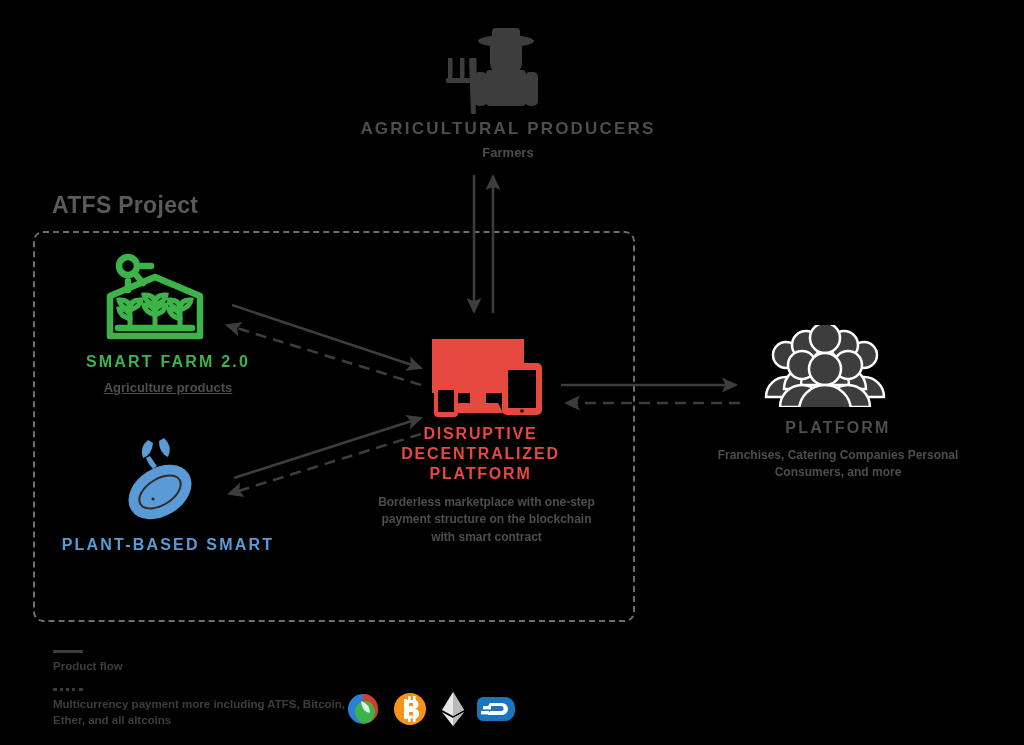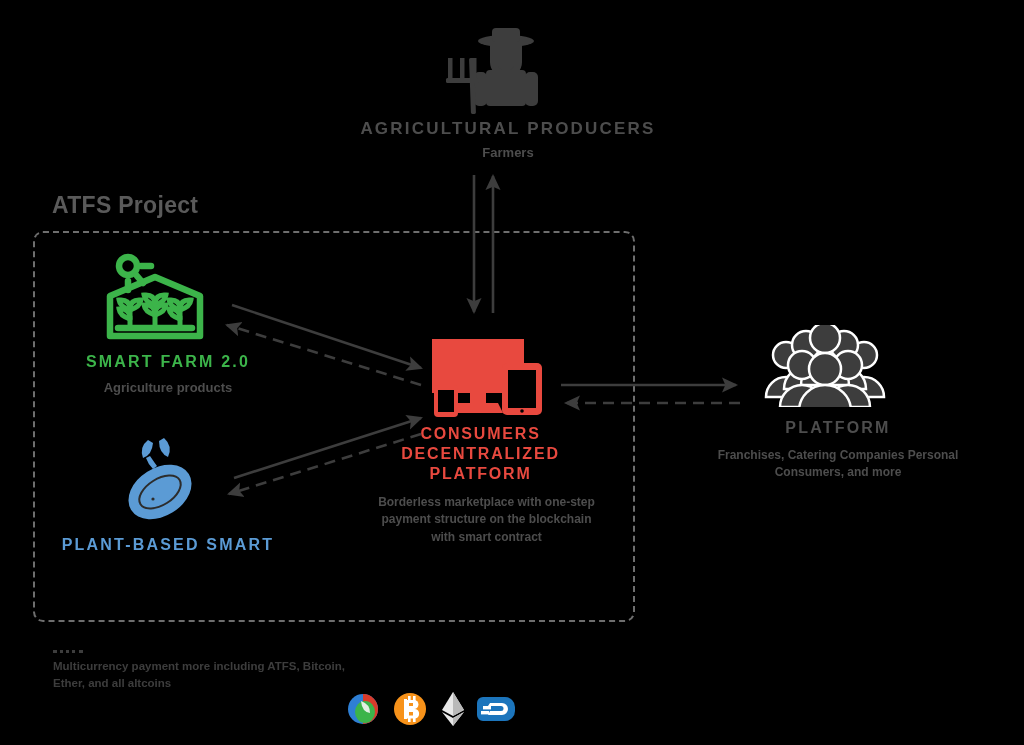--- a/index.html
+++ b/index.html
@@ -33,21 +33,21 @@
   }
 
   
   #ag-producers { left: 288px; top: 118px; width: 440px; }
   #ag-title { font-size: 17px; color: #4d4d4d; }
   #ag-sub { font-size: 13px; margin-top: 6px; }
 
   
   #smart-farm-text { left: 23px; top: 352px; width: 290px; }
   #sf-title { font-size: 16px; color: #3cb44a; }
-  #sf-sub { font-size: 13px; margin-top: 8px; }
+  #sf-sub { font-size: 13px; margin-top: 8px; text-decoration: underline; }
 
   
   #pbm-text { left: 23px; top: 535px; width: 290px; }
   #pbm-title { font-size: 16px; color: #5b9bd5; }
   #pbm-sub { font-size: 13px; margin-top: 8px; }
 
   
   #platform-text { left: 358px; top: 424px; width: 245px; }
   #pf-title { font-size: 16px; color: #e8493f; letter-spacing: 1.8px; }
   #pf-sub { font-size: 12px; margin-top: 10px; line-height: 1.45; margin-left: 12px; }
@@ -209,21 +209,21 @@
         <rect x="74" y="26" width="40" height="52" rx="5"></rect>
         <rect x="80" y="33" width="28" height="38" fill="#000"></rect>
         <circle cx="94" cy="74" r="1.8" fill="#000"></circle>
 
         <rect x="6" y="48" width="24" height="32" rx="4"></rect>
         <rect x="10" y="53" width="16" height="22" fill="#000"></rect>
       </g>
     </svg>
   </div>
   <div class="abs" id="platform-text">
-    <div class="node-title" id="pf-title">CONSUMERS DECENTRALIZED PLATFORM</div>
+    <div class="node-title" id="pf-title">DISRUPTIVE DECENTRALIZED PLATFORM</div>
     <div class="node-sub" id="pf-sub">Borderless marketplace with one-step payment structure on the blockchain with smart contract</div>
   </div>
 
   <div class="icon" id="people-icon">
     <svg width="126" height="82" viewBox="0 0 126 82">
       <g fill="#3d3d3d" stroke="#ffffff" stroke-width="2.5">
 
         <circle cx="24" cy="30" r="13"></circle>
           <path d="M4 72 a20 20 0 0 1 40 0 z"></path>
         <circle cx="102" cy="30" r="13"></circle>
@@ -266,20 +266,24 @@
 
       <line x1="234" y1="478" x2="421" y2="418"></line>
       <line x1="421" y1="434" x2="229" y2="494" stroke-dasharray="11 7"></line>
 
       <line x1="561" y1="385" x2="736" y2="385"></line>
       <line x1="740" y1="403" x2="566" y2="403" stroke-dasharray="11 7"></line>
     </g>
   </svg>
 
   <div class="abs" id="legend">
+    <div class="legend-row">
+      <div class="legend-line"></div>
+      <div class="legend-text">Product flow</div>
+    </div>
     <div class="legend-row">
       <div class="legend-line dotted"></div>
       <div class="legend-text">Multicurrency payment more including ATFS, Bitcoin, Ether, and all altcoins</div>
     </div>
   </div>
 
   <div class="abs" id="coins">
 
     <svg class="coin" viewBox="0 0 40 40">
       <circle cx="16" cy="20" r="15" fill="#2e7fd4"></circle>

